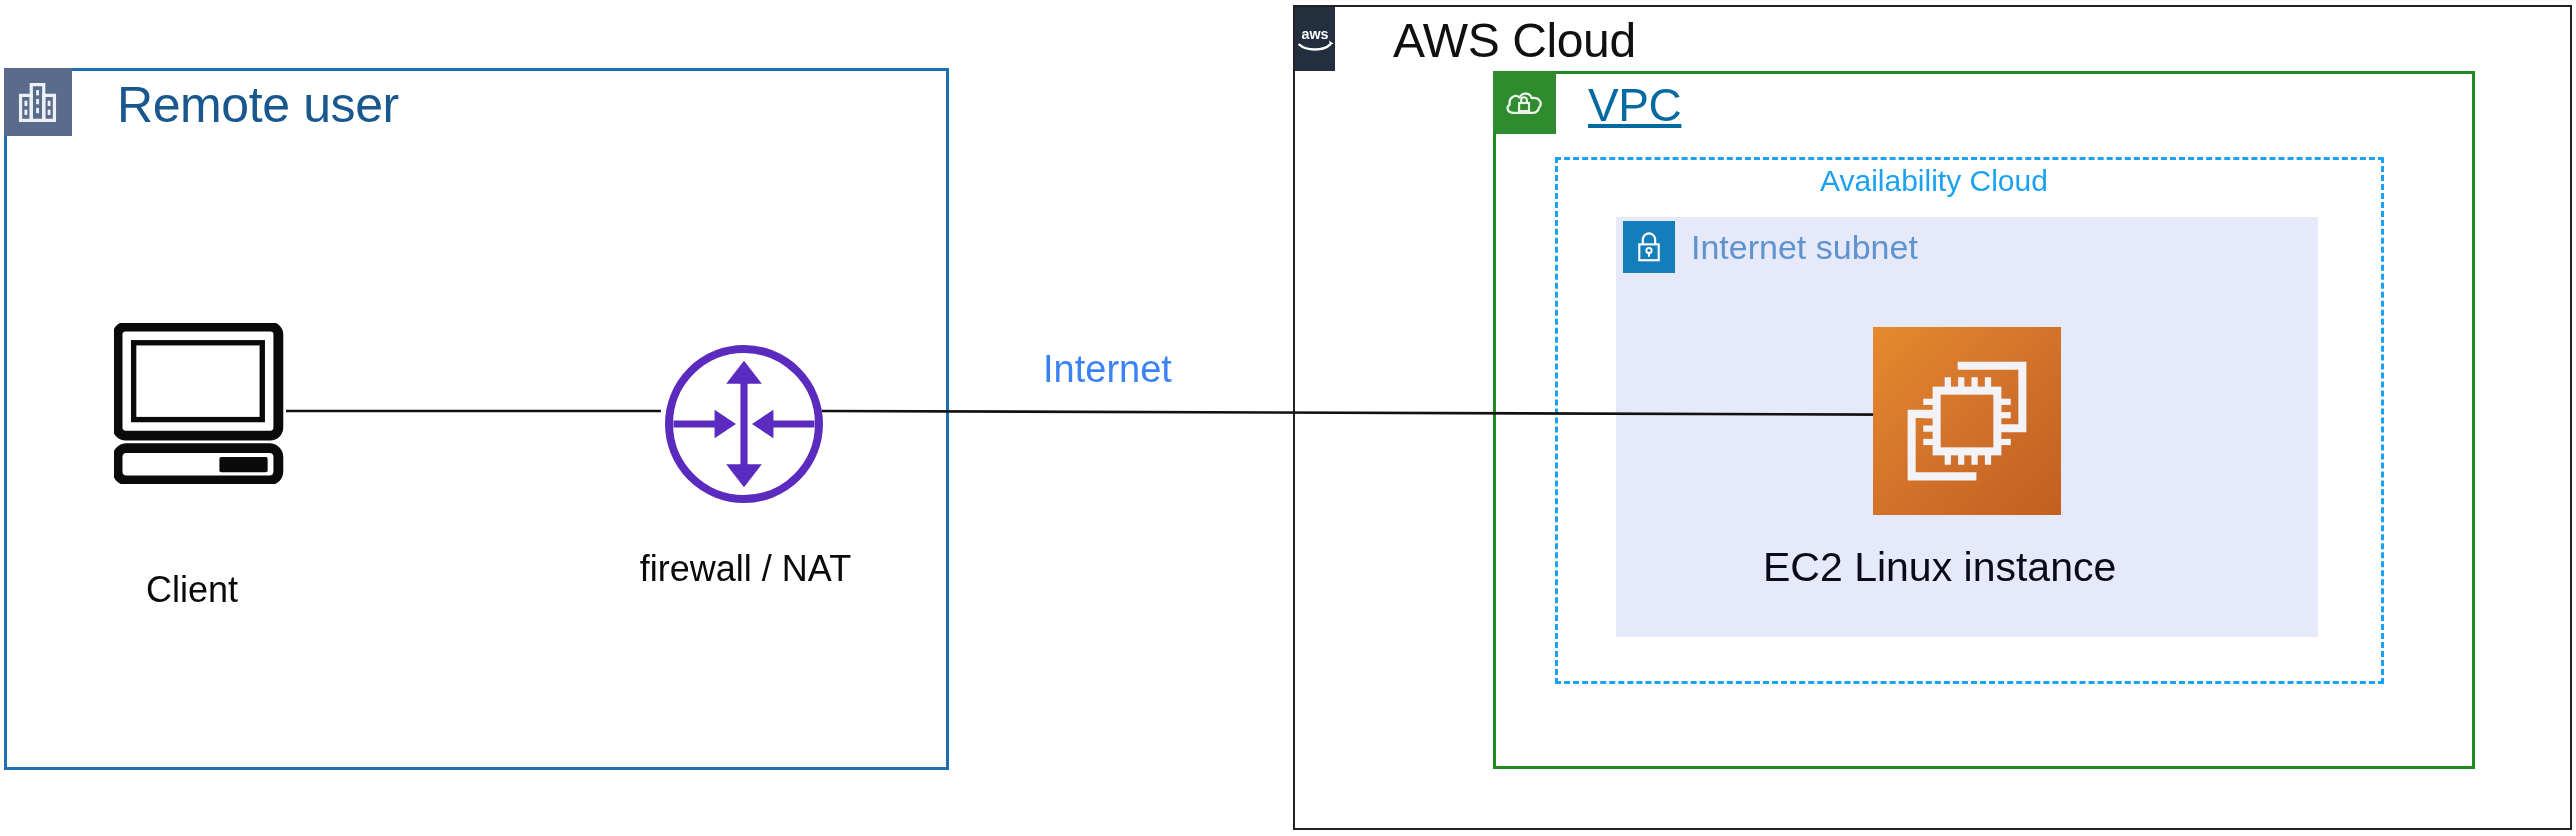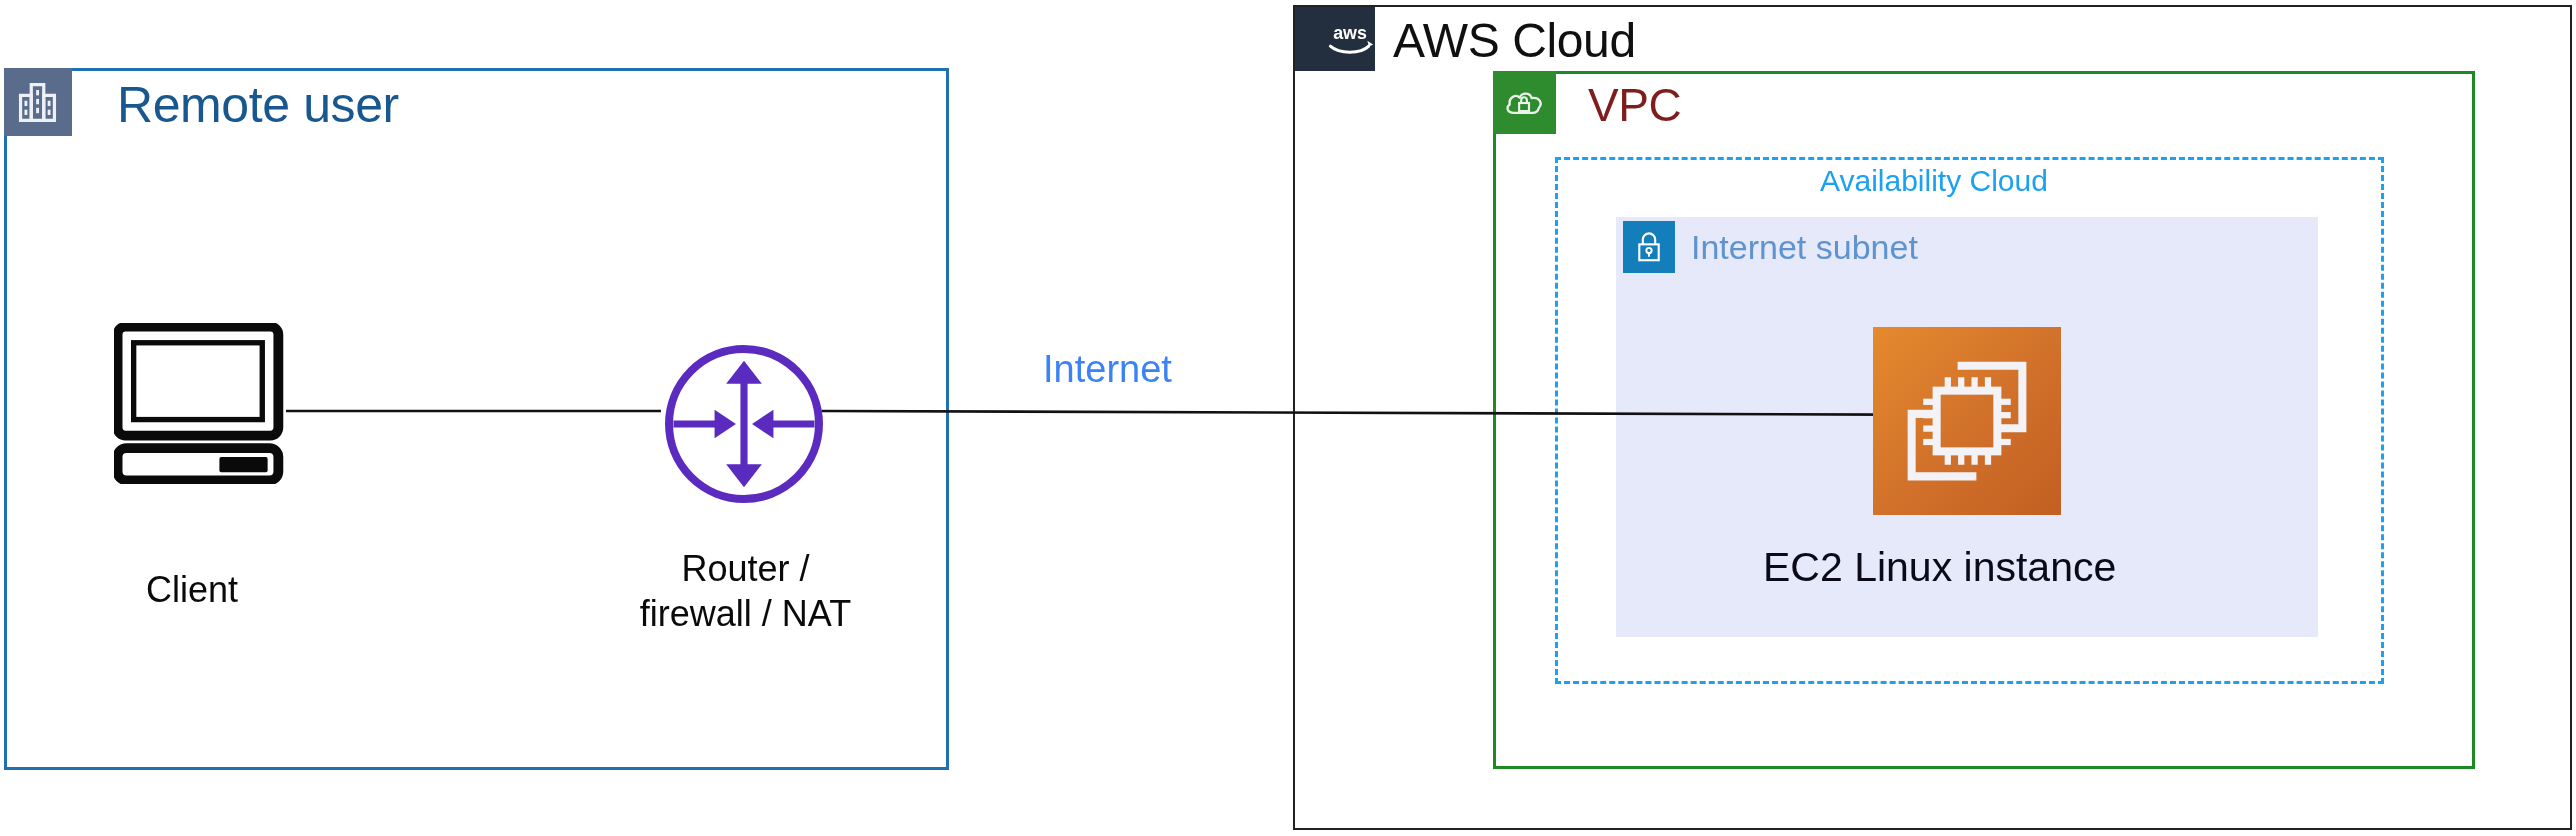--- a/index.html
+++ b/index.html
@@ -58,26 +58,26 @@
     top: 5.4px;
     width: 1279px;
     height: 825px;
     border: 2.7px solid #222222;
     box-sizing: border-box;
     background: #ffffff;
   }
   #aws-cloud-badge {
     left: 1295px;
     top: 7.1px;
-    width: 80px;
+    width: 40px;
     height: 64px;
     background: #232F3E;
     display: flex;
     align-items: center;
-    justify-content: flex-end;
+    justify-content: flex-start;
   }
   #aws-cloud-title {
     left: 1393px;
     top: 12.5px;
     font-size: 48px;
     color: #101010;
     letter-spacing: -0.4px;
   }
 
   
@@ -97,22 +97,23 @@
     height: 63px;
     background: #2E8B2E;
     display: flex;
     align-items: center;
     justify-content: center;
   }
   #vpc-title {
     left: 1588px;
     top: 78px;
     font-size: 46px;
-    color: #7f1d1d;
+    color: #0369a1;
     letter-spacing: -0.4px;
+    text-decoration: underline;
   }
 
   
   #az-box {
     left: 1555px;
     top: 157px;
     width: 829px;
     height: 527px;
     border: 3.6px dashed #1BA1F2;
     box-sizing: border-box;
@@ -305,21 +306,20 @@
       <path d="M93 164 l-20 -26 h40 z" fill="#5B2BBF"></path>
 
       <line x1="14" y1="93" x2="74" y2="93" stroke="#5B2BBF" stroke-width="8"></line>
       <path d="M84 93 l-24 -16 v32 z" fill="#5B2BBF"></path>
 
       <line x1="172" y1="93" x2="112" y2="93" stroke="#5B2BBF" stroke-width="8"></line>
       <path d="M102 93 l24 -16 v32 z" fill="#5B2BBF"></path>
     </svg>
   </div>
   <div class="abs" id="router-label">
-    <div>Router /</div>
     <div>firewall / NAT</div>
   </div>
 
   <div class="abs" id="ec2-icon">
     <svg width="150" height="150" viewBox="0 0 168 168" aria-hidden="true">
 
       <path d="M78 22 H146 V92 H122" fill="none" stroke="#F2F2F7" stroke-width="9" stroke-linecap="square" stroke-linejoin="miter"></path>
 
       <path d="M90 146 H22 V76 H46" fill="none" stroke="#F2F2F7" stroke-width="9" stroke-linecap="square" stroke-linejoin="miter"></path>
 

